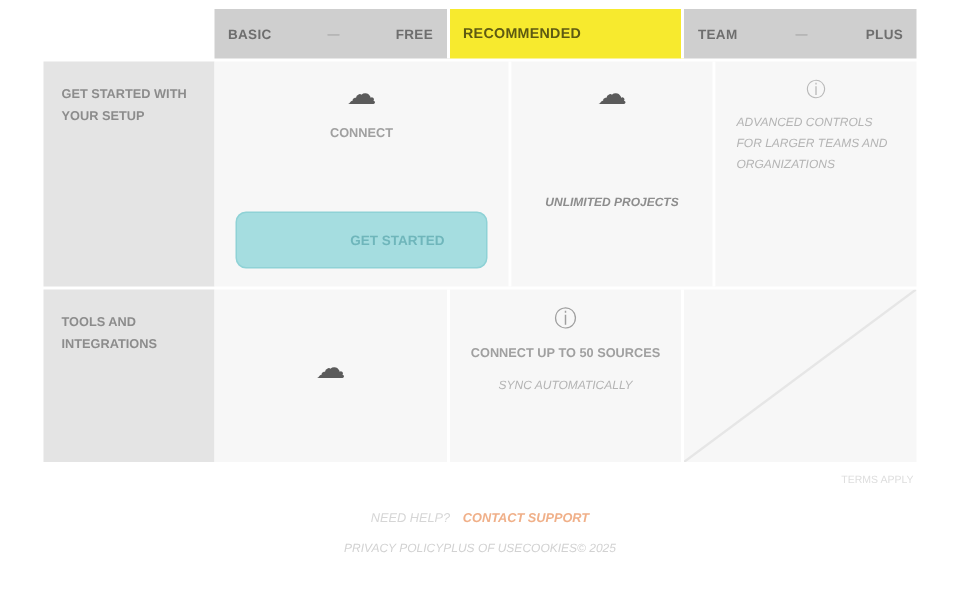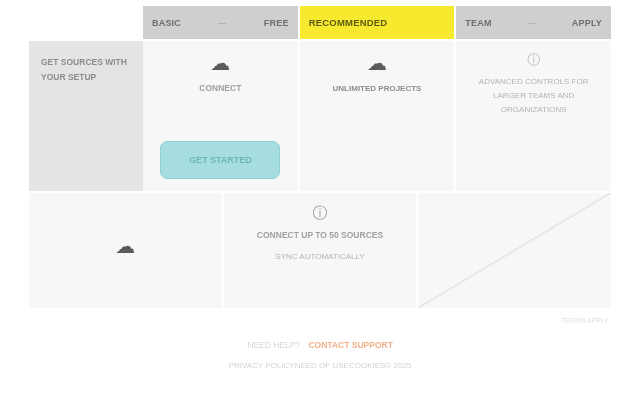--- a/index.html
+++ b/index.html
@@ -70,52 +70,54 @@
   }
   .cell-icon.big{font-size:20px;}
   .cell-icon.small{font-size:13px;color:#b9b9b9;}
   .cell-icon.mid{font-size:15px;color:#9f9f9f;}
 
   .cell-title{
     font-size:8.5px;font-weight:bold;color:#a0a0a0;
     text-align:right;line-height:13px;margin-bottom:8px;
   }
   .cell-text{
-    font-size:8px;color:#b4b4b4;text-align:center;line-height:14px;
-  }
-  .cell-text.dark{color:#8d8d8d;font-weight:bold;}
+    font-size:8px;color:#b4b4b4;text-align:left;line-height:14px;font-style:italic;
+  }
+  .cell-text.dark{color:#8d8d8d;font-weight:bold;margin-top:46px;}
 
   .cta{
     margin-top:auto;
     width:118px;height:36px;
     background:#a5dde0;
     border:1px solid #8fd2d6;
     border-radius:7px;
     display:flex;align-items:center;justify-content:center;
     font-size:9px;font-weight:bold;color:#6fb6bb;
     cursor:pointer;
+    padding-left:48px;
   }
 
   
   .na-cell{background:#f7f7f7;position:relative;}
   .na-line{
     position:absolute;left:0;top:0;width:100%;height:100%;
     overflow:hidden;
   }
   .na-line svg{width:100%;height:100%;display:block;}
 
   .grid-note{
     position:absolute;right:2px;top:311px;
     font-size:7px;color:#dedede;
   }
 
   
   .footer{
     position:absolute;left:0;top:340px;width:640px;
     text-align:center;
+    font-style:italic;
   }
   .footer-lead{
     font-size:8.5px;color:#d6d6d6;margin-bottom:11px;
   }
   .footer-lead .accent{
     color:#f0b089;font-weight:bold;margin-left:6px;
   }
   .footer-links{
     display:flex;justify-content:center;align-items:center;
     font-size:8px;color:#d2d2d2;
@@ -138,45 +140,46 @@
         <span class="hdr-name">FREE</span>
       </div>
 
       <div class="col-hdr featured">
         <span class="hdr-name">RECOMMENDED</span>
       </div>
 
       <div class="col-hdr">
         <span class="hdr-name">TEAM</span>
         <span class="hdr-mid">—</span>
-        <span class="hdr-name">APPLY</span>
+        <span class="hdr-name">PLUS</span>
       </div>
     </div>
 
     <div class="matrix-row body-row row-1">
-      <div class="row-label">GET SOURCES WITH YOUR SETUP</div>
+      <div class="row-label">GET STARTED WITH YOUR SETUP</div>
 
       <div class="cell">
         <span class="cell-icon big">☁</span>
         <div class="cell-title">CONNECT</div>
         <div class="cta">GET STARTED</div>
       </div>
 
       <div class="cell">
         <span class="cell-icon big">☁</span>
         <div class="cell-text dark">UNLIMITED PROJECTS</div>
       </div>
 
       <div class="cell muted">
         <span class="cell-icon small">ⓘ</span>
         <div class="cell-text">ADVANCED CONTROLS FOR LARGER TEAMS AND ORGANIZATIONS</div>
       </div>
     </div>
 
     <div class="matrix-row body-row row-2">
+      <div class="row-label">TOOLS AND INTEGRATIONS</div>
 
       <div class="cell center-only">
         <span class="cell-icon big">☁</span>
       </div>
 
       <div class="cell">
         <span class="cell-icon mid">ⓘ</span>
         <div class="cell-title">CONNECT UP TO 50 SOURCES</div>
         <div class="cell-text">SYNC AUTOMATICALLY</div>
       </div>
@@ -193,19 +196,19 @@
     <div class="grid-note">TERMS APPLY</div>
   </div>
 
   <div class="footer">
     <div class="footer-lead">
       <span>NEED HELP?</span>
       <span class="accent">CONTACT SUPPORT</span>
     </div>
     <div class="footer-links">
       <span>PRIVACY POLICY</span>
-      <span>NEED OF USE</span>
+      <span>PLUS OF USE</span>
       <span>COOKIES</span>
       <span>© 2025</span>
     </div>
   </div>
 
 </div>
 
 </body></html>

